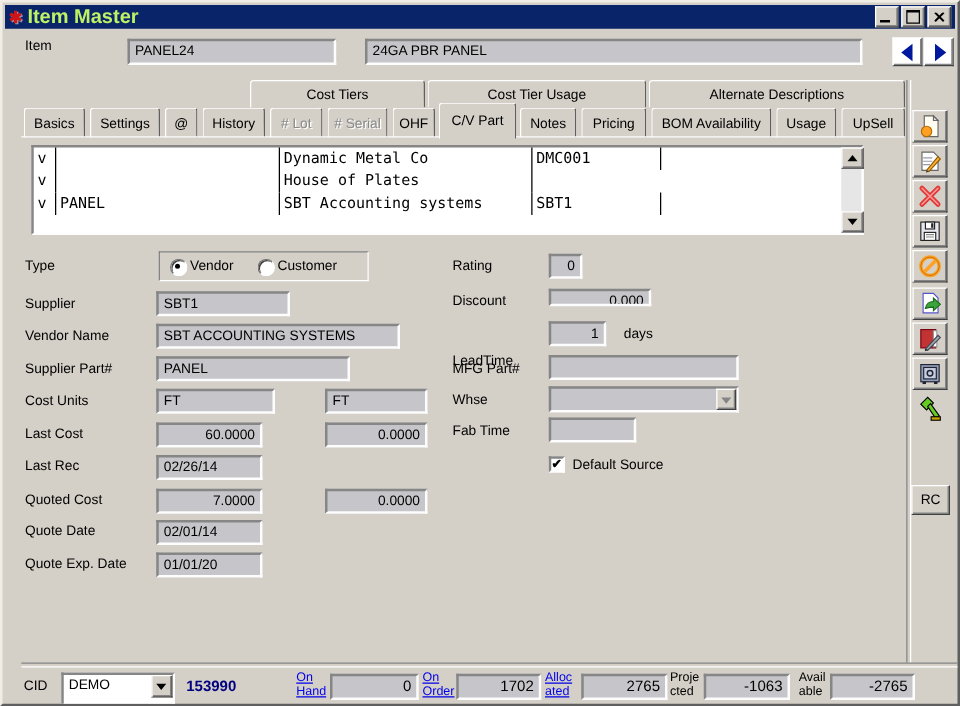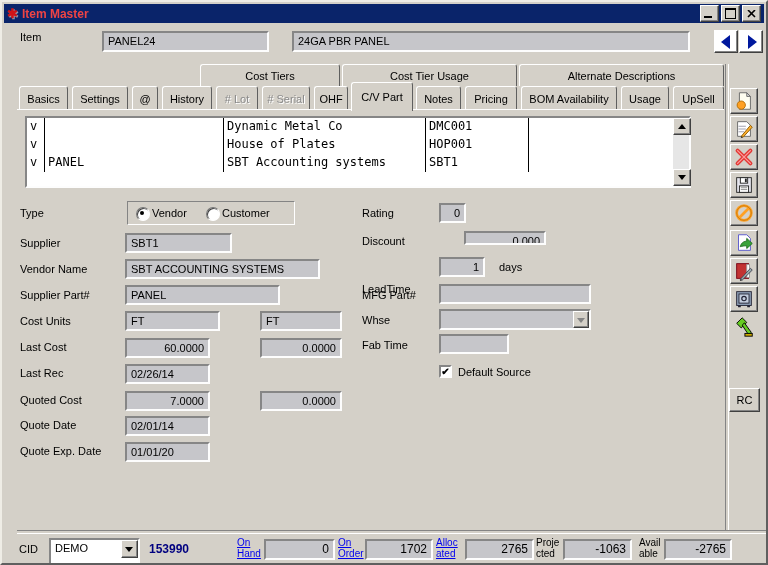--- a/index.html
+++ b/index.html
@@ -65,21 +65,21 @@
   .tbtn{position:absolute;left:728px;width:28px;height:26px;display:flex;align-items:center;justify-content:center;}
   svg{display:block;}
 </style>
 </head>
 <body>
 
 <div id="screen">
 
   <div id="titlebar">
     <span style="color:#cf1418;font-size:13px;font-weight:bold;text-shadow:1px 1px 0 #9a9aa8;margin-right:4px;">✱</span>
-    <span style="color:#ef4444;font-weight:bold;font-size:12px;">Item Master</span>
+    <span style="color:#bef264;font-weight:bold;font-size:16px;">Item Master</span>
     <span style="flex:1"></span>
     <span class="wbtn">
         <span style="position:absolute;left:3px;bottom:3px;width:8px;height:2px;background:#000;"></span>
       </span>
     <span class="wbtn">
         <span style="width:9px;height:8px;border:1px solid #000;border-top-width:2px;"></span>
       </span>
     <span class="wbtn">
       <svg width="9" height="8" viewBox="0 0 9 8">
           <path d="M1 0 L8 7 M8 0 L1 7" stroke="#000" stroke-width="1.6"></path>
@@ -122,21 +122,20 @@
       <div class="gc" style="width:18px;">v</div>
       <div class="gc" style="width:179px;"></div>
       <div class="gc" style="width:202px;">Dynamic Metal Co</div>
       <div class="gc" style="width:103px;">DMC001</div>
       <div class="gc" style="width:125px;"></div>
     </div>
     <div class="grow">
       <div class="gc" style="width:18px;">v</div>
       <div class="gc" style="width:179px;"></div>
       <div class="gc" style="width:202px;">House of Plates</div>
-      <div class="gc" style="width:103px;">HOP001</div>
       <div class="gc" style="width:125px;"></div>
     </div>
     <div class="grow">
       <div class="gc" style="width:18px;">v</div>
       <div class="gc" style="width:179px;">PANEL</div>
       <div class="gc" style="width:202px;">SBT Accounting systems</div>
       <div class="gc" style="width:103px;">SBT1</div>
       <div class="gc" style="width:125px;"></div>
     </div>
     <div class="sb">
@@ -186,21 +185,21 @@
   <div class="lbl" style="left:18px;top:417px;">Quote Date</div>
   <div class="fld" style="left:123px;top:414px;width:85px;height:20px;">02/01/14</div>
 
   <div class="lbl" style="left:18px;top:443px;">Quote Exp. Date</div>
   <div class="fld" style="left:123px;top:440px;width:85px;height:20px;">01/01/20</div>
 
   <div class="lbl" style="left:360px;top:205px;">Rating</div>
   <div class="fld num" style="left:437px;top:201px;width:27px;height:20px;">0</div>
 
   <div class="lbl" style="left:360px;top:233px;">Discount</div>
-  <div class="fld num" style="left:462px;top:229px;width:82px;height:14px;">0.000</div>
+  <div class="fld num" style="left:437px;top:229px;width:82px;height:14px;">0.000</div>
 
   <div class="lbl" style="left:360px;top:259px;margin-top:22px;">LeadTime</div>
   <div class="fld num" style="left:437px;top:255px;width:46px;height:20px;">1</div>
   <div class="lbl" style="left:497px;top:259px;">days</div>
 
   <div class="lbl" style="left:360px;top:287px;">MFG Part#</div>
   <div class="fld" style="left:437px;top:282px;width:152px;height:20px;"></div>
 
   <div class="lbl" style="left:360px;top:312px;">Whse</div>
   <div class="fld" style="left:437px;top:307px;width:152px;height:21px;"></div>

